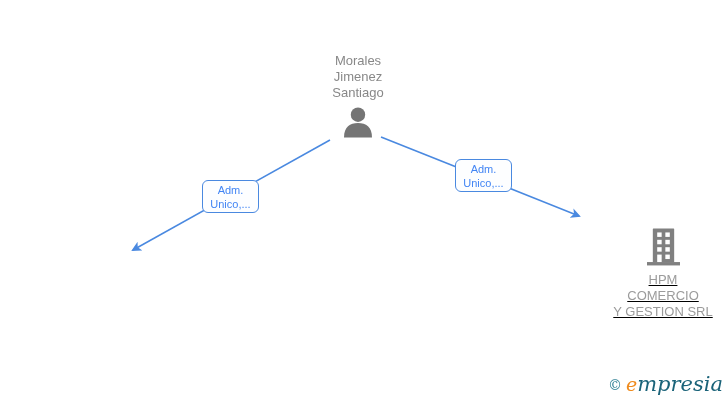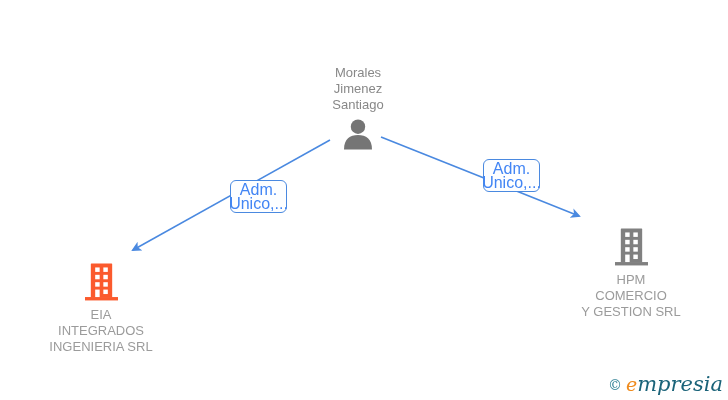--- a/index.html
+++ b/index.html
@@ -31,56 +31,54 @@
     top: 53px;
     width: 106px;
     text-align: center;
     cursor: pointer;
   }
   .person-name {
     font-size: 13px;
     line-height: 16px;
     color: #888888;
     white-space: pre-line;
-    margin-top: 12px;
   }
   .person-icon {
     margin-top: 5px;
     width: 30px;
     height: 33px;
   }
   .edge-label {
     position: absolute;
     width: 57px;
     height: 33px;
     box-sizing: border-box;
     border: 1.5px solid #4a89e0;
     border-radius: 6px;
     background: #fdfeff;
     color: #4285f4;
-    font-size: 16px;
+    font-size: 11px;
     line-height: 14px;
     display: flex;
     align-items: center;
     justify-content: center;
     text-align: center;
     white-space: pre-line;
     cursor: pointer;
-    margin-left: 28px;
   }
   .edge-label-left  { left: 202px; top: 180px; }
   .edge-label-right { left: 455px; top: 159px; }
   .company-node {
     position: absolute;
     width: 124px;
     text-align: center;
     cursor: pointer;
   }
   .company-node-left  { left: 39px;  top: 263px; }
-  .company-node-right { left: 569px; top: 228px; }
+  .company-node-right { left: 601px; top: 228px; text-decoration: underline; }
   .building-icon {
     width: 33px;
     height: 38px;
   }
   .company-name {
     margin-top: 2px;
     font-size: 13px;
     line-height: 16px;
     color: #9b9b9b;
     white-space: pre-line;
@@ -133,37 +131,20 @@
       <circle cx="15" cy="8.2" r="7.2"></circle>
       <path d="M1,31 C1,20.5 7,16.6 15,16.6 C23,16.6 29,20.5 29,31 Z"></path>
     </svg>
   </div>
 
   <div class="edge-label edge-label-left">Adm.
 Unico,...</div>
   <div class="edge-label edge-label-right">Adm.
 Unico,...</div>
 
-  <div class="company-node company-node-left">
-    <svg class="building-icon" viewBox="0 0 34 38" xmlns="http://www.w3.org/2000/svg" fill="#fb5a2d">
-      <rect x="6" y="0" width="22" height="35" rx="0.5"></rect>
-      <rect x="0" y="34.5" width="34" height="3.5"></rect>
-      <rect x="10.5" y="4" width="4.6" height="4.6" fill="#ffffff"></rect>
-      <rect x="18.9" y="4" width="4.6" height="4.6" fill="#ffffff"></rect>
-      <rect x="10.5" y="11.6" width="4.6" height="4.6" fill="#ffffff"></rect>
-      <rect x="18.9" y="11.6" width="4.6" height="4.6" fill="#ffffff"></rect>
-      <rect x="10.5" y="19.2" width="4.6" height="4.6" fill="#ffffff"></rect>
-      <rect x="18.9" y="19.2" width="4.6" height="4.6" fill="#ffffff"></rect>
-      <rect x="10.5" y="26.8" width="4.6" height="7.7" fill="#ffffff"></rect>
-      <rect x="18.9" y="26.8" width="4.6" height="4.6" fill="#ffffff"></rect>
-    </svg>
-    <div class="company-name">EIA
-INTEGRADOS
-INGENIERIA SRL</div>
-  </div>
 
   <div class="company-node company-node-right">
     <svg class="building-icon" viewBox="0 0 34 38" xmlns="http://www.w3.org/2000/svg" fill="#808080">
       <rect x="6" y="0" width="22" height="35" rx="0.5"></rect>
       <rect x="0" y="34.5" width="34" height="3.5"></rect>
       <rect x="10.5" y="4" width="4.6" height="4.6" fill="#ffffff"></rect>
       <rect x="18.9" y="4" width="4.6" height="4.6" fill="#ffffff"></rect>
       <rect x="10.5" y="11.6" width="4.6" height="4.6" fill="#ffffff"></rect>
       <rect x="18.9" y="11.6" width="4.6" height="4.6" fill="#ffffff"></rect>
       <rect x="10.5" y="19.2" width="4.6" height="4.6" fill="#ffffff"></rect>

